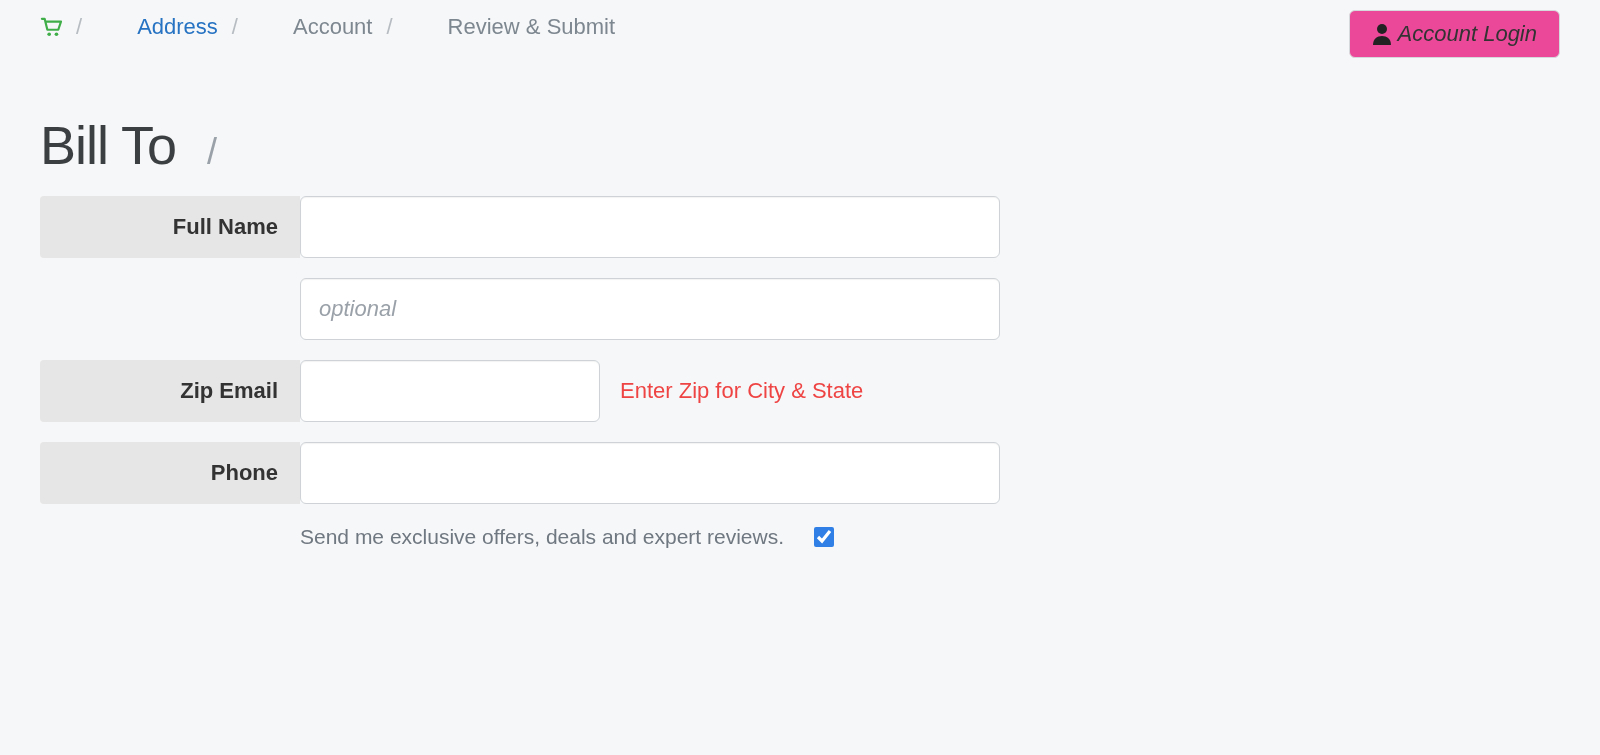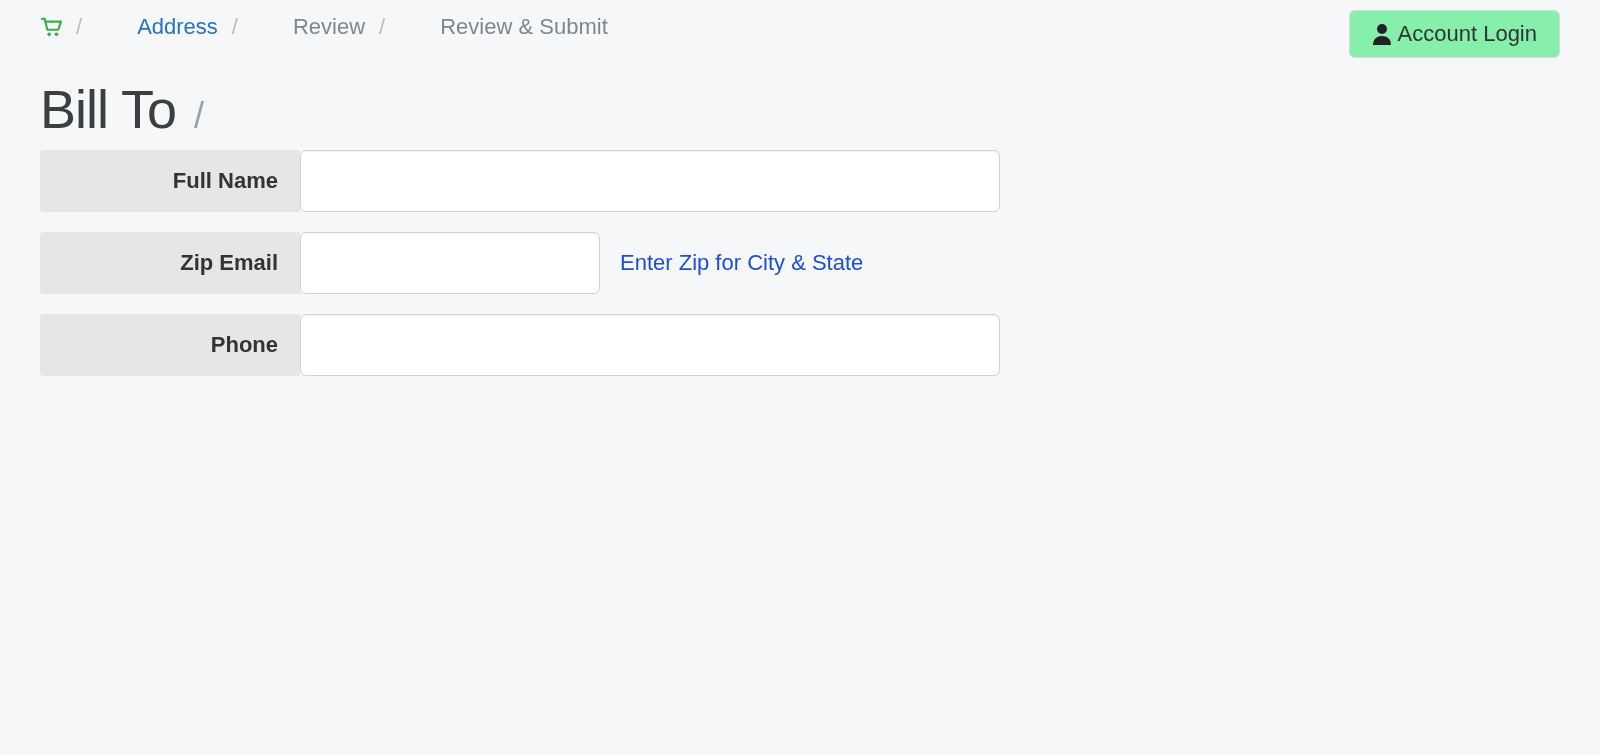--- a/index.html
+++ b/index.html
@@ -31,55 +31,56 @@
   .cart-icon svg { display: block; }
 
   
   .account-login {
     position: absolute;
     top: 10px;
     right: 40px;
     display: flex;
     align-items: center;
     gap: 6px;
-    background: #86efac;
+    background: #ec4899;
     border: 1px solid #d6d9dc;
     border-radius: 6px;
     padding: 10px 22px;
     font-size: 22px;
     color: #333;
     cursor: pointer;
+    font-style: italic;
   }
   .account-login svg { display: block; }
 
   
   .page-title {
-    margin-top: 38px;
+    margin-top: 74px;
     display: flex;
     align-items: baseline;
-    gap: 18px;
+    gap: 31px;
   }
   .page-title .main {
     font-size: 54px;
     font-weight: 400;
     color: #3c3f41;
     letter-spacing: -1px;
   }
   .page-title .sub-sep {
     font-size: 36px;
     color: #9aa1a8;
   }
   .page-title .sub {
     font-size: 34px;
     color: #9aa1a8;
     font-weight: 400;
   }
 
   
-  .form { margin-top: 10px; width: 960px; }
+  .form { margin-top: 20px; width: 960px; }
   .row {
     display: flex;
     align-items: stretch;
     margin-bottom: 20px;
   }
   .label-cell {
     width: 260px;
     min-width: 260px;
     background: #e6e6e6;
     border-radius: 4px 0 0 4px;
@@ -109,21 +110,21 @@
     color: #333;
     box-shadow: inset 0 1px 1px rgba(0,0,0,0.05);
   }
   input.text::placeholder {
     color: #9aa1a8;
     font-style: italic;
   }
   input.text.zip { width: 300px; flex: none; }
   .helper {
     font-size: 22px;
-    color: #1d4ed8;
+    color: #ef4444;
   }
 
   
   .offers-row {
     display: flex;
     align-items: center;
     margin-top: 8px;
   }
   .offers-row .label-cell { background: transparent; }
   .offers-text {
@@ -146,21 +147,21 @@
     <span class="cart-icon">
       <svg width="22" height="20" viewBox="0 0 24 22">
         <path d="M2 2h3l3 12h12l3-9H6" fill="none" stroke="#3fae49" stroke-width="2.4" stroke-linejoin="round" stroke-linecap="round"></path>
         <circle cx="10" cy="19" r="2" fill="#3fae49"></circle>
         <circle cx="18" cy="19" r="2" fill="#3fae49"></circle>
       </svg>
     </span>
     <span class="sep">/</span>
     <span class="crumb active">Address</span>
     <span class="sep">/</span>
-    <span class="crumb">Review</span>
+    <span class="crumb">Account</span>
     <span class="sep">/</span>
     <span class="crumb">Review &amp; Submit</span>
   </div>
 
   <button class="account-login">
     <span>
       <svg width="20" height="22" viewBox="0 0 20 22">
         <circle cx="10" cy="6" r="5" fill="#222"></circle>
         <path d="M1 22c0-6 4-9 9-9s9 3 9 9z" fill="#222"></path>
       </svg>
@@ -176,32 +177,45 @@
   <div class="form">
 
     <div class="row">
       <div class="label-cell">Full Name</div>
       <div class="input-cell">
         <input class="text" type="text" value="" style="">
       </div>
     </div>
 
 
+    <div class="row">
+      <div class="label-cell blank"></div>
+      <div class="input-cell">
+        <input class="text" type="text" placeholder="optional" style="">
+      </div>
+    </div>
 
     <div class="row">
       <div class="label-cell">Zip Email</div>
       <div class="input-cell">
         <input class="text zip" type="text" value="" style="">
         <span class="helper">Enter Zip for City &amp; State</span>
       </div>
     </div>
 
     <div class="row">
       <div class="label-cell">Phone</div>
       <div class="input-cell">
         <input class="text" type="text" value="" style="">
       </div>
     </div>
 
 
+    <div class="offers-row">
+      <div class="label-cell blank"></div>
+      <div class="input-cell">
+        <span class="offers-text">Send me exclusive offers, deals and expert reviews.</span>
+        <input type="checkbox" class="offers-check" checked="" style="">
+      </div>
+    </div>
 
   </div>
 </div>
 
 </body></html>

